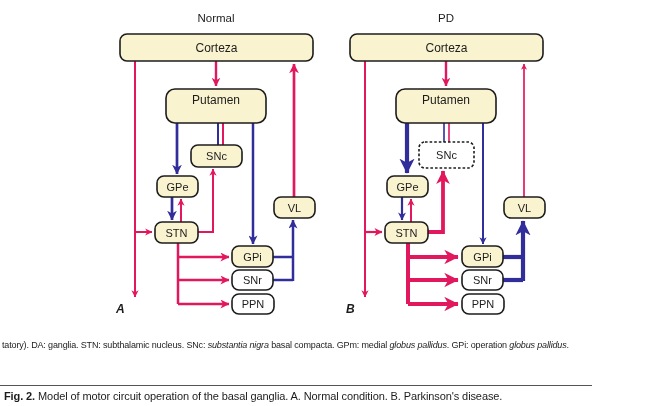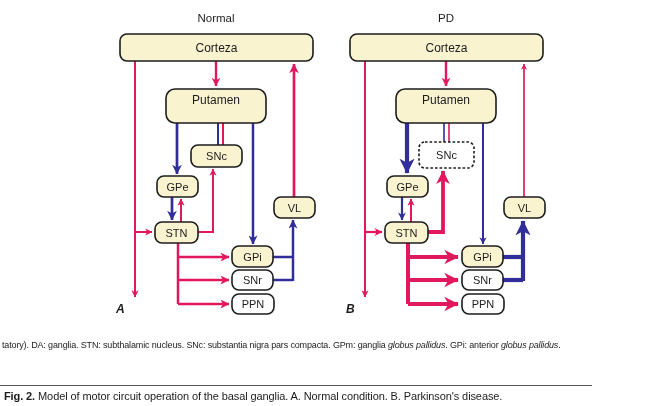--- a/index.html
+++ b/index.html
@@ -164,20 +164,20 @@
         <text class="lbl lbl-sm" x="482.5" y="284">SNr</text>
       </g>
       <g>
         <rect class="box-white" x="462" y="294" width="42" height="20" rx="7"></rect>
         <text class="lbl lbl-sm" x="483" y="308">PPN</text>
       </g>
     </g>
   </svg>
 
   <div class="footnote">
-    <div><span>tatory). DA: ganglia. STN: subthalamic nucleus. SNc: </span><span style=" margin-top: 34px;">substantia nigra</span><span> pars compacta. GPm: ganglia </span><span style="font-style: italic;">globus pallidus</span><span>. GPi: anterior </span><span style="font-style: italic;">globus pallidus</span><span>.</span></div>
+    <div><span>tatory). DA: ganglia. STN: subthalamic nucleus. SNc: </span><span style="font-style: italic; margin-top: 34px;">substantia nigra</span><span> basal compacta. GPm: medial </span><span style="font-style: italic;">globus pallidus</span><span>. GPi: operation </span><span style="font-style: italic;">globus pallidus</span><span>.</span></div>
   </div>
 
   <div class="rule"></div>
 
   <div class="caption"><span style="font-weight: bold;">Fig. 2.</span><span>  Model of motor circuit operation of the basal ganglia. A. Normal condition. B. Parkinson's disease.</span></div>
 
 </div>
 
 </body></html>

